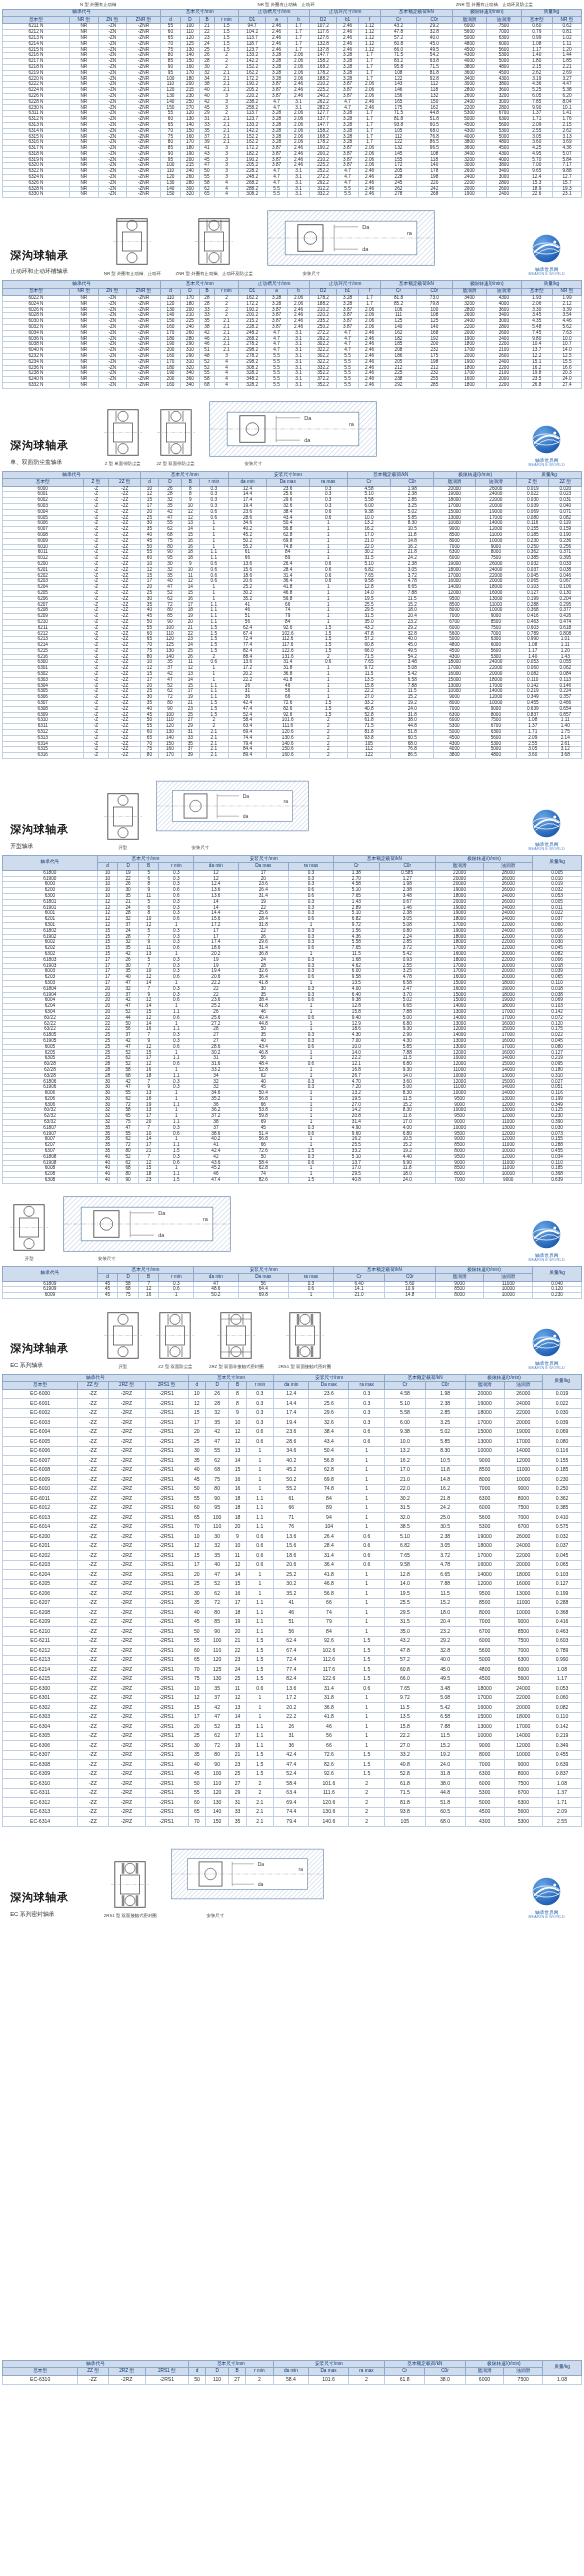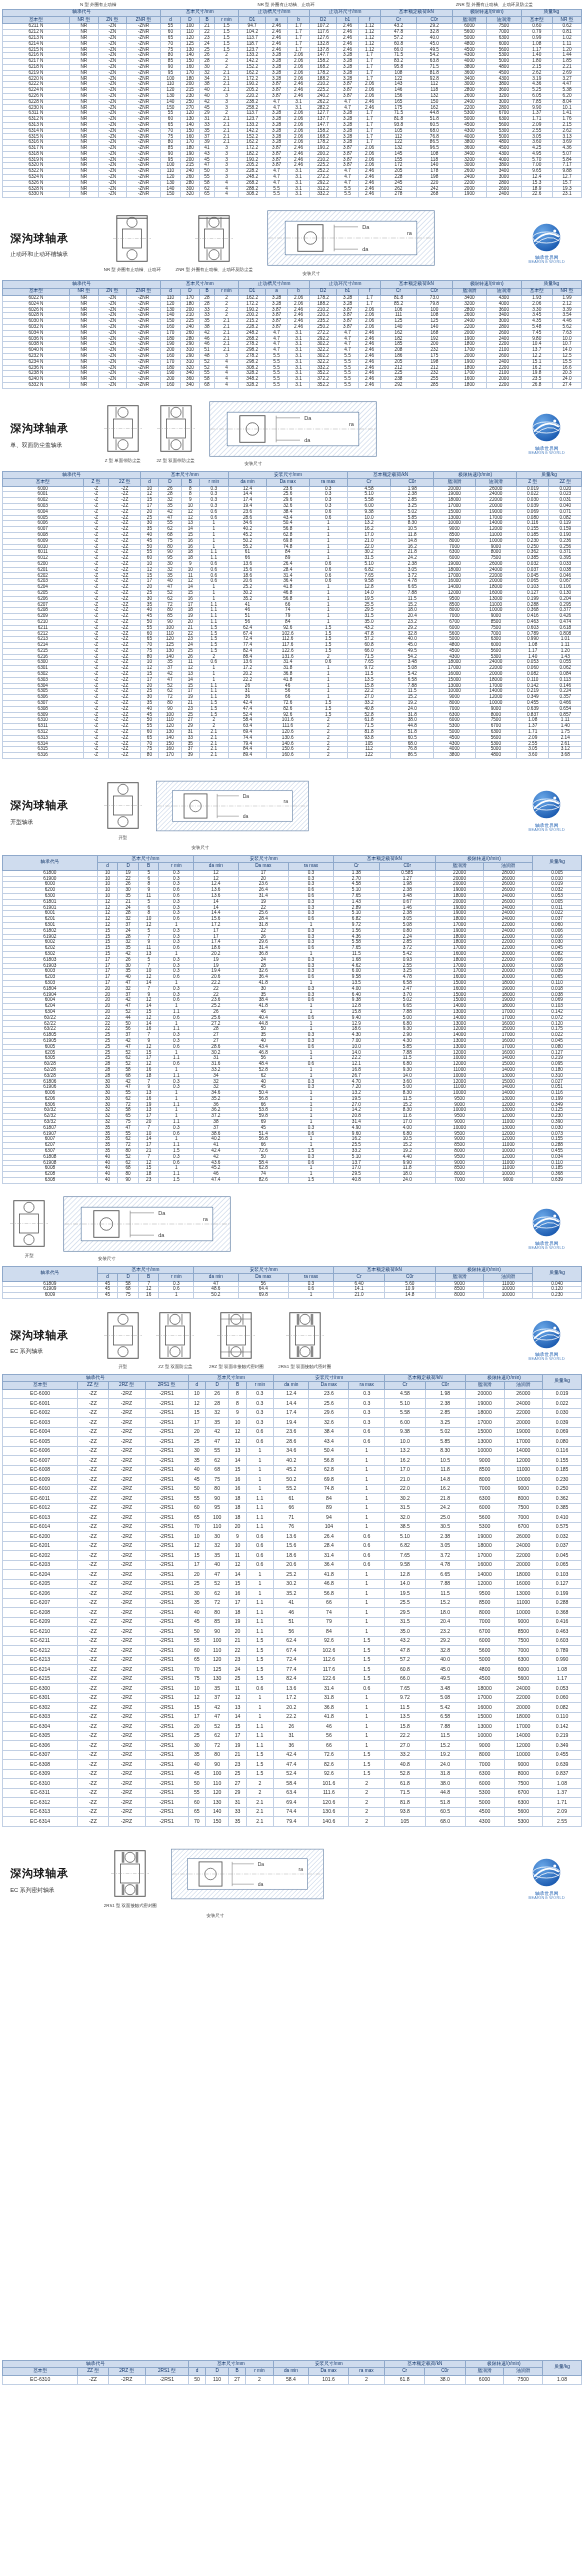--- a/index.html
+++ b/index.html
@@ -6,21 +6,21 @@
 html,body{background:#fff}
 body{width:584px;font-family:"Liberation Sans","DejaVu Sans",sans-serif;color:#222}
 .page{width:584px;overflow:hidden}
 .topcaps{display:flex;justify-content:space-between;padding:2.2px 51px 1.5px 80px;font-size:4.4px;color:#444}
 .topcaps span{white-space:nowrap}
 table.tbl{border-collapse:collapse;width:580px;margin:0 auto 2.2px auto}
 .tbl th{background:#cfdcee;border:0.7px solid #8fa9cb;font-size:4.7px;font-weight:normal;color:#15386b;padding:0.7px 0.7px;height:6.6px;line-height:1.05;white-space:nowrap}
 .tbl td{border:0.7px solid #c2d0e4;font-size:4.7px;text-align:center;padding:0 0.7px;height:5.8px;line-height:1;white-space:nowrap;color:#333}
 .tbl tbody td:first-child{min-width:35px}
 .tbl-big td{height:9.5px;font-size:5.1px}
-.band{display:flex;align-items:center;gap:14.6px;padding:8.8px 10.2px 4.4px 10.2px}
+.band{display:flex;align-items:flex-end;gap:14.6px;padding:8.8px 10.2px 4.4px 10.2px}
 .band-title{width:79px;flex:0 0 auto;padding-top:4.4px}
 .band-title .t1{font-size:11px;font-weight:bold;color:#1a1a1a;letter-spacing:0.7px}
 .band-title .t2{font-size:5.8px;color:#333;margin-top:4.4px}
 figure.diag{flex:0 0 auto;text-align:center}
 figure.diag figcaption{font-size:4.4px;color:#444;margin-top:1.5px;max-width:88px;line-height:1.2}
 .d-brg{width:38px;height:51px}
 .d-mount{width:168px;height:58px}
 .d-mount-lg{width:153px;height:72px}
 .logo-wrap{margin-left:auto;flex:0 0 auto;width:54px;text-align:center;padding-top:1.5px}
 .logo-ic{width:29px;height:29px}

